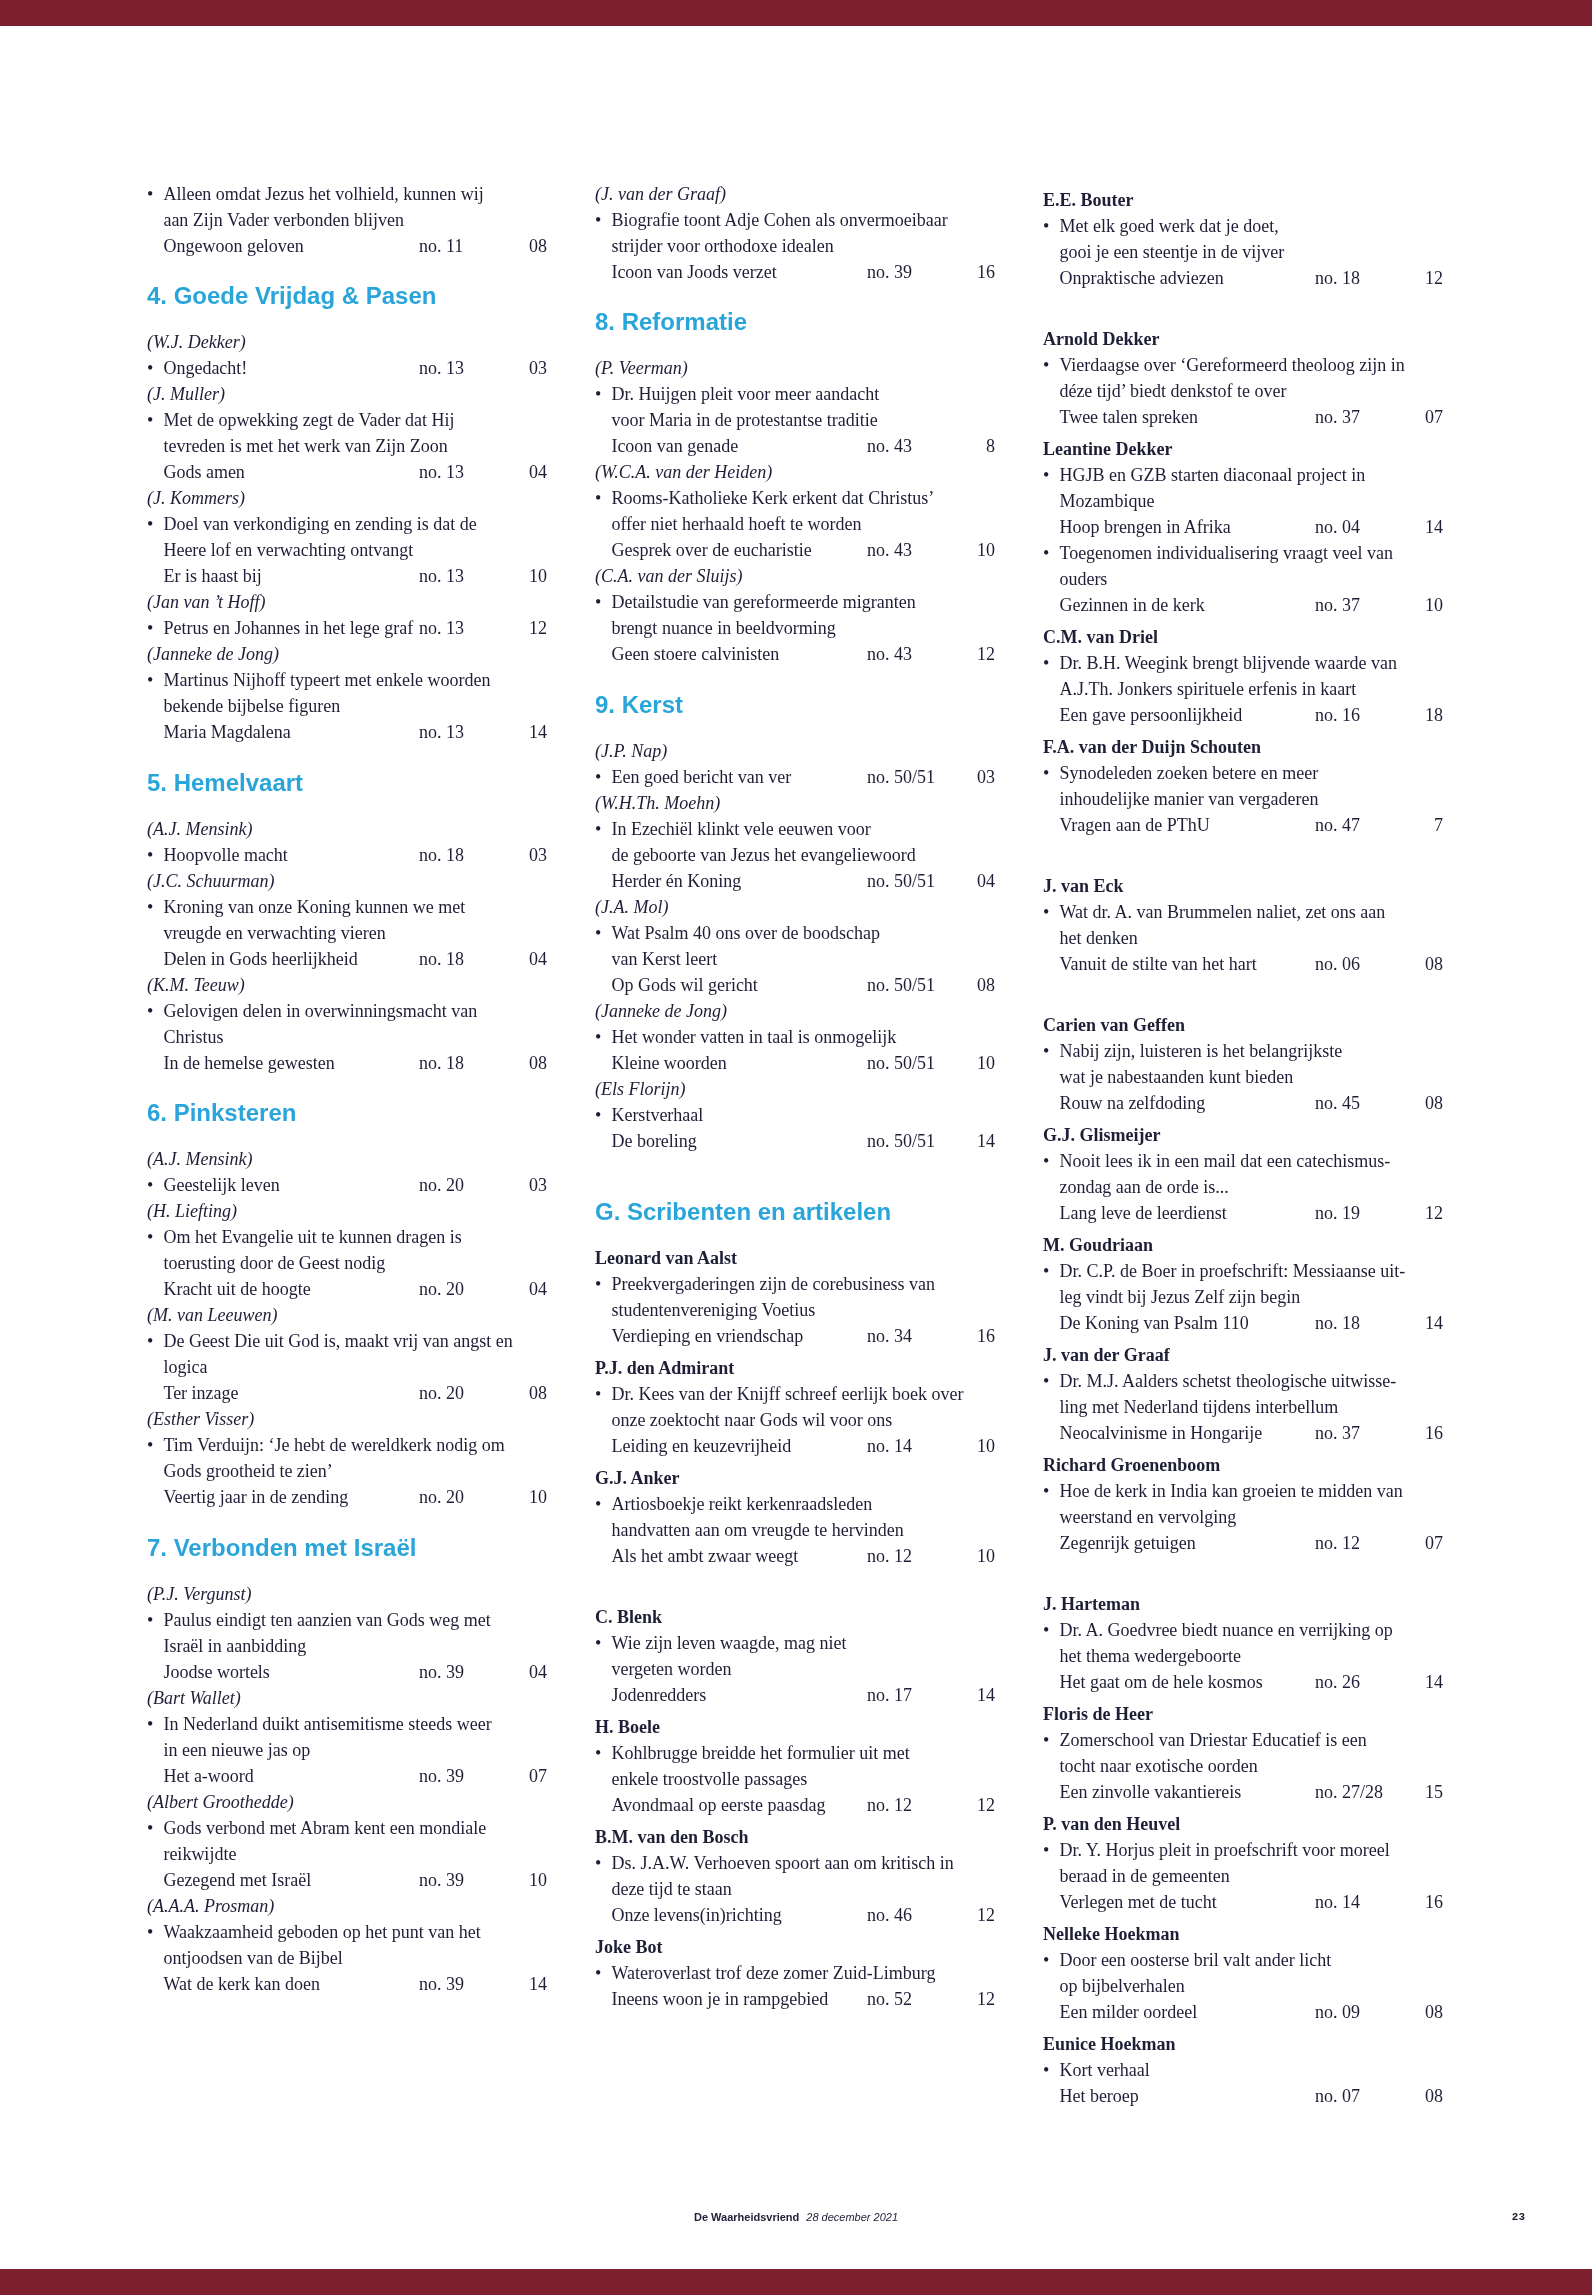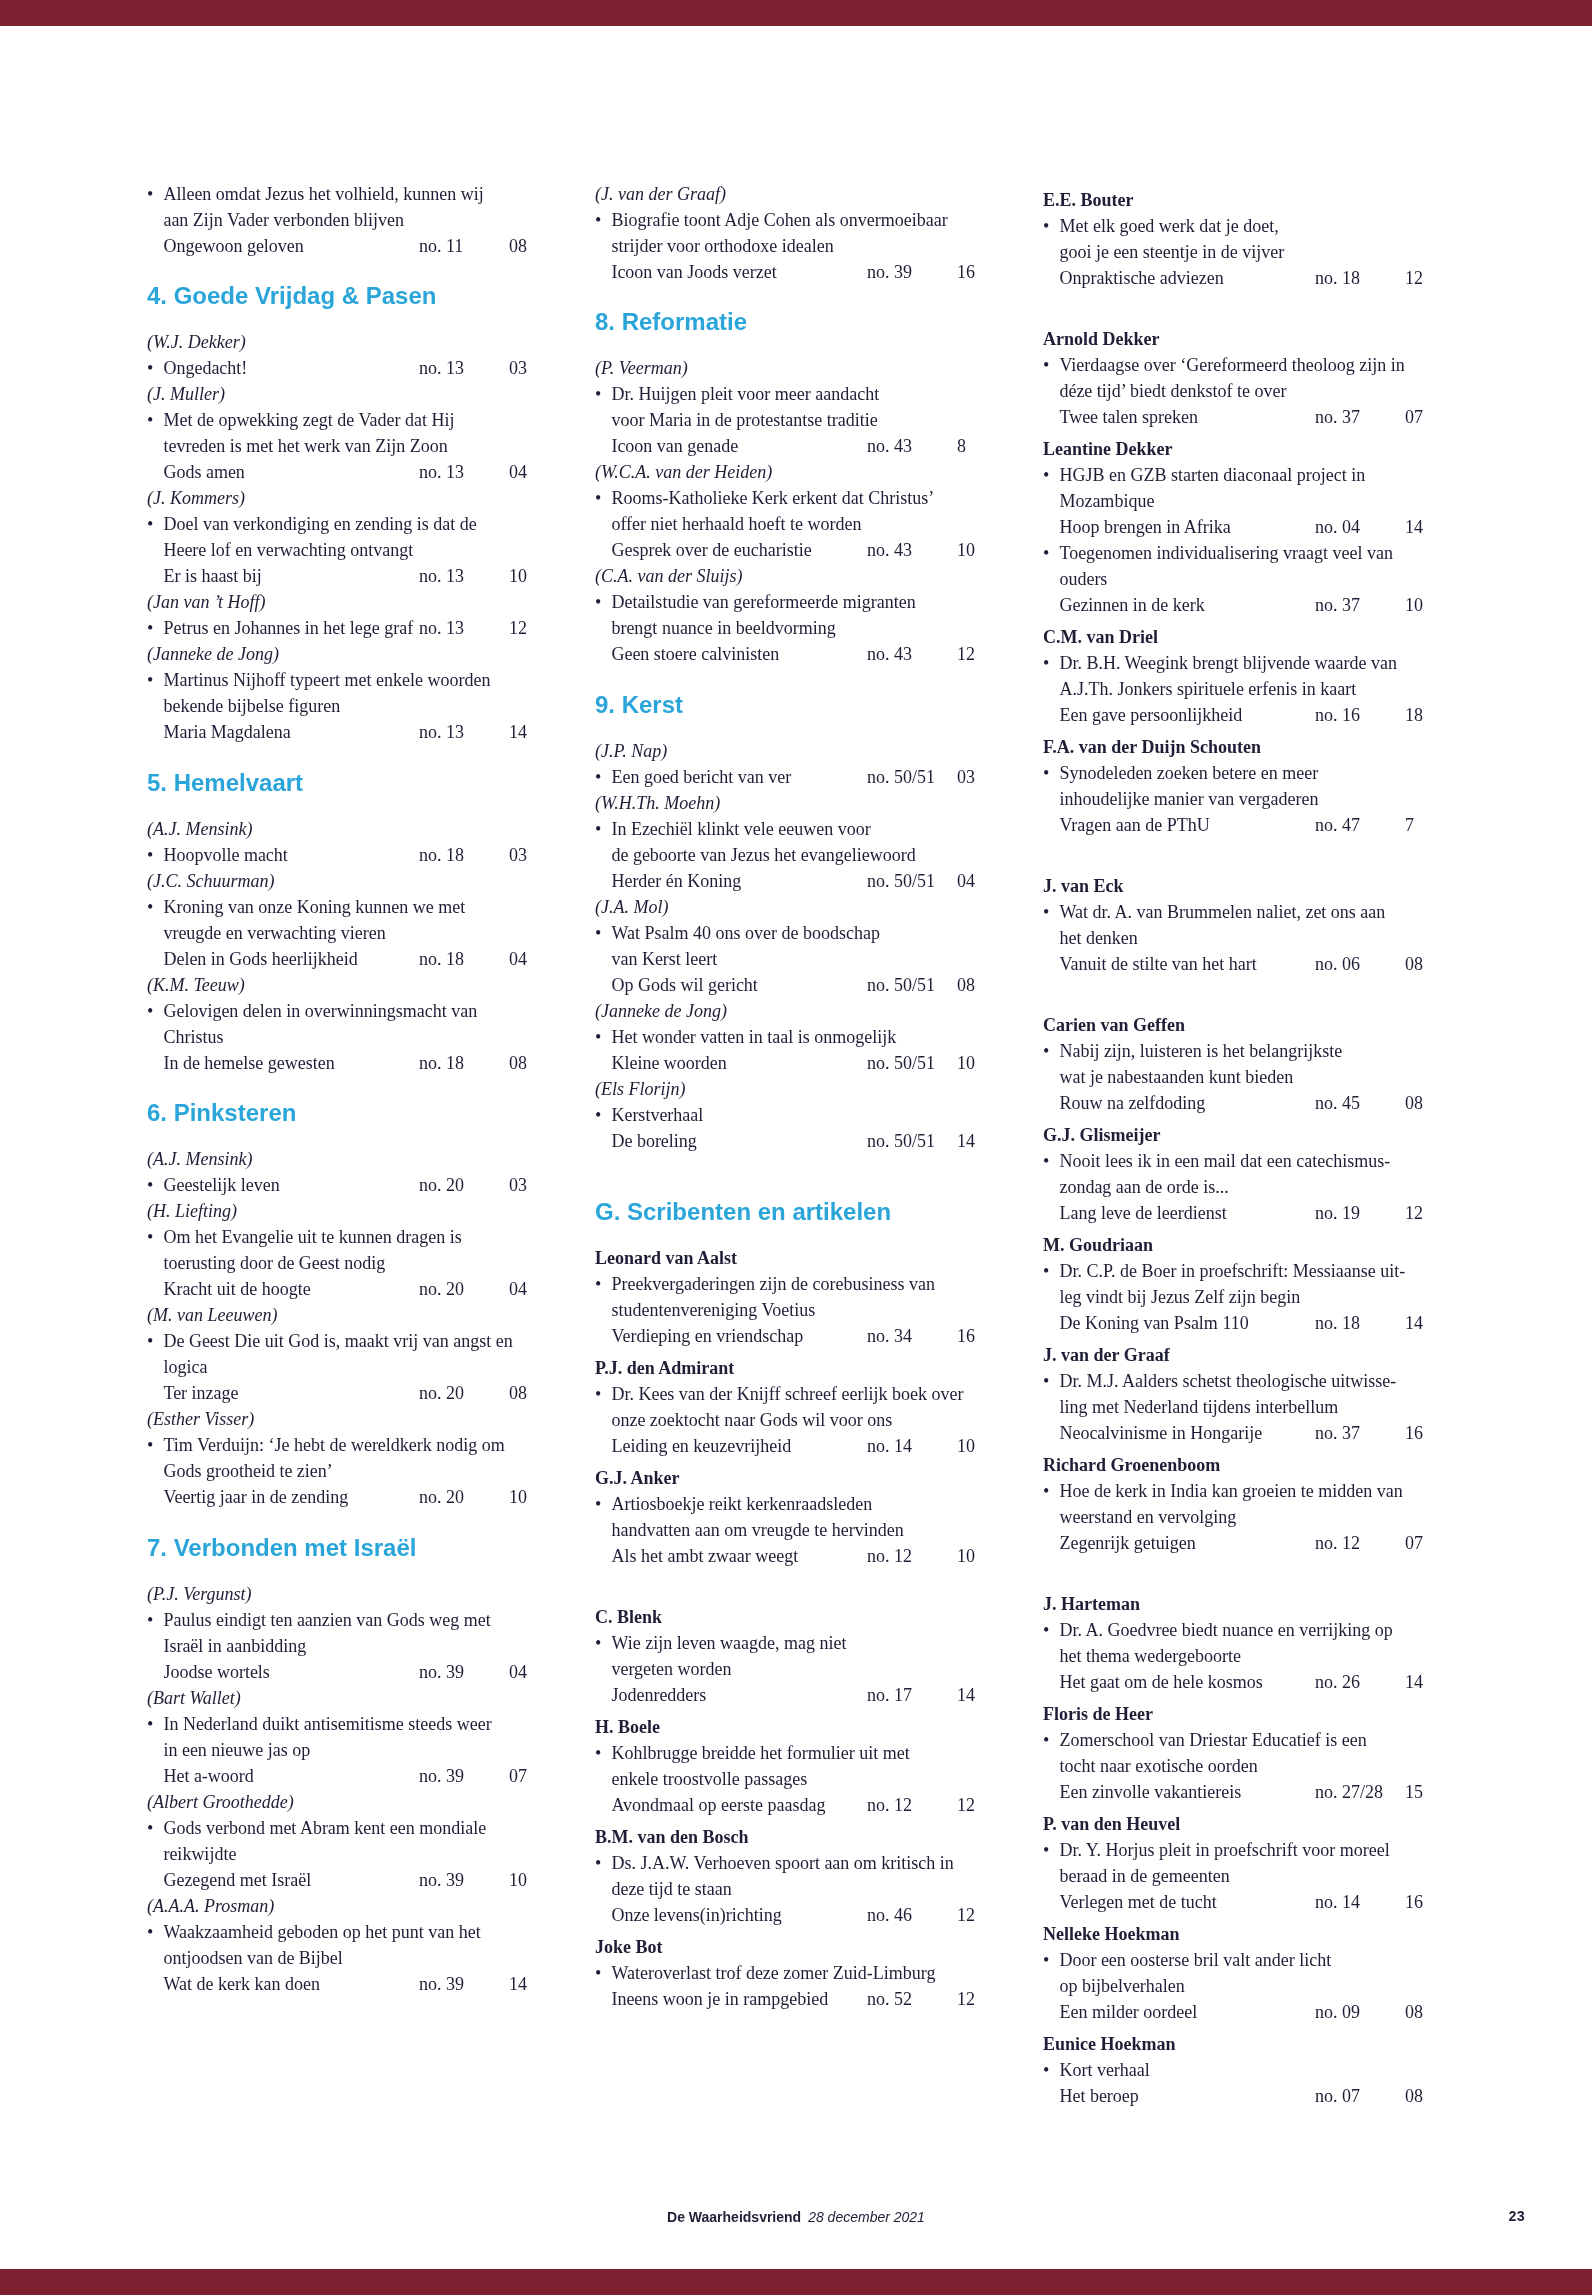--- a/index.html
+++ b/index.html
@@ -36,25 +36,25 @@
   }
   .section-heading.large{margin-top:43px;}
   .author{font-style:italic;}
   .author-bold{font-weight:bold;margin-top:6px;}
   .spacer{height:29px;}
   .entry{margin:0;}
   .row{display:flex;align-items:baseline;}
   .bullet-cell{flex:0 0 16.4px;white-space:nowrap;}
   .line-text{flex:1 1 auto;white-space:nowrap;}
   .ref-cell{flex:0 0 90px;white-space:nowrap;}
-  .page-cell{flex:0 0 38px;text-align:left;white-space:nowrap;}
+  .page-cell{flex:0 0 38px;text-align:right;white-space:nowrap;}
   .footer{
     position:absolute;left:0;right:0;top:2206px;height:26px;
     font-family:"Liberation Sans", sans-serif;
-    font-size:14px;line-height:22.4px;
+    font-size:11px;line-height:22.4px;
   }
   .footer-center{text-align:center;}
   .footer-mag{font-weight:bold;}
   .footer-date{font-style:italic;margin-left:7px;}
   .footer-page{position:absolute;right:67px;top:0;font-weight:bold;font-family:Liberation Mono, monospace;}
 </style>
 </head>
 <body>
 
 <div class="page">

